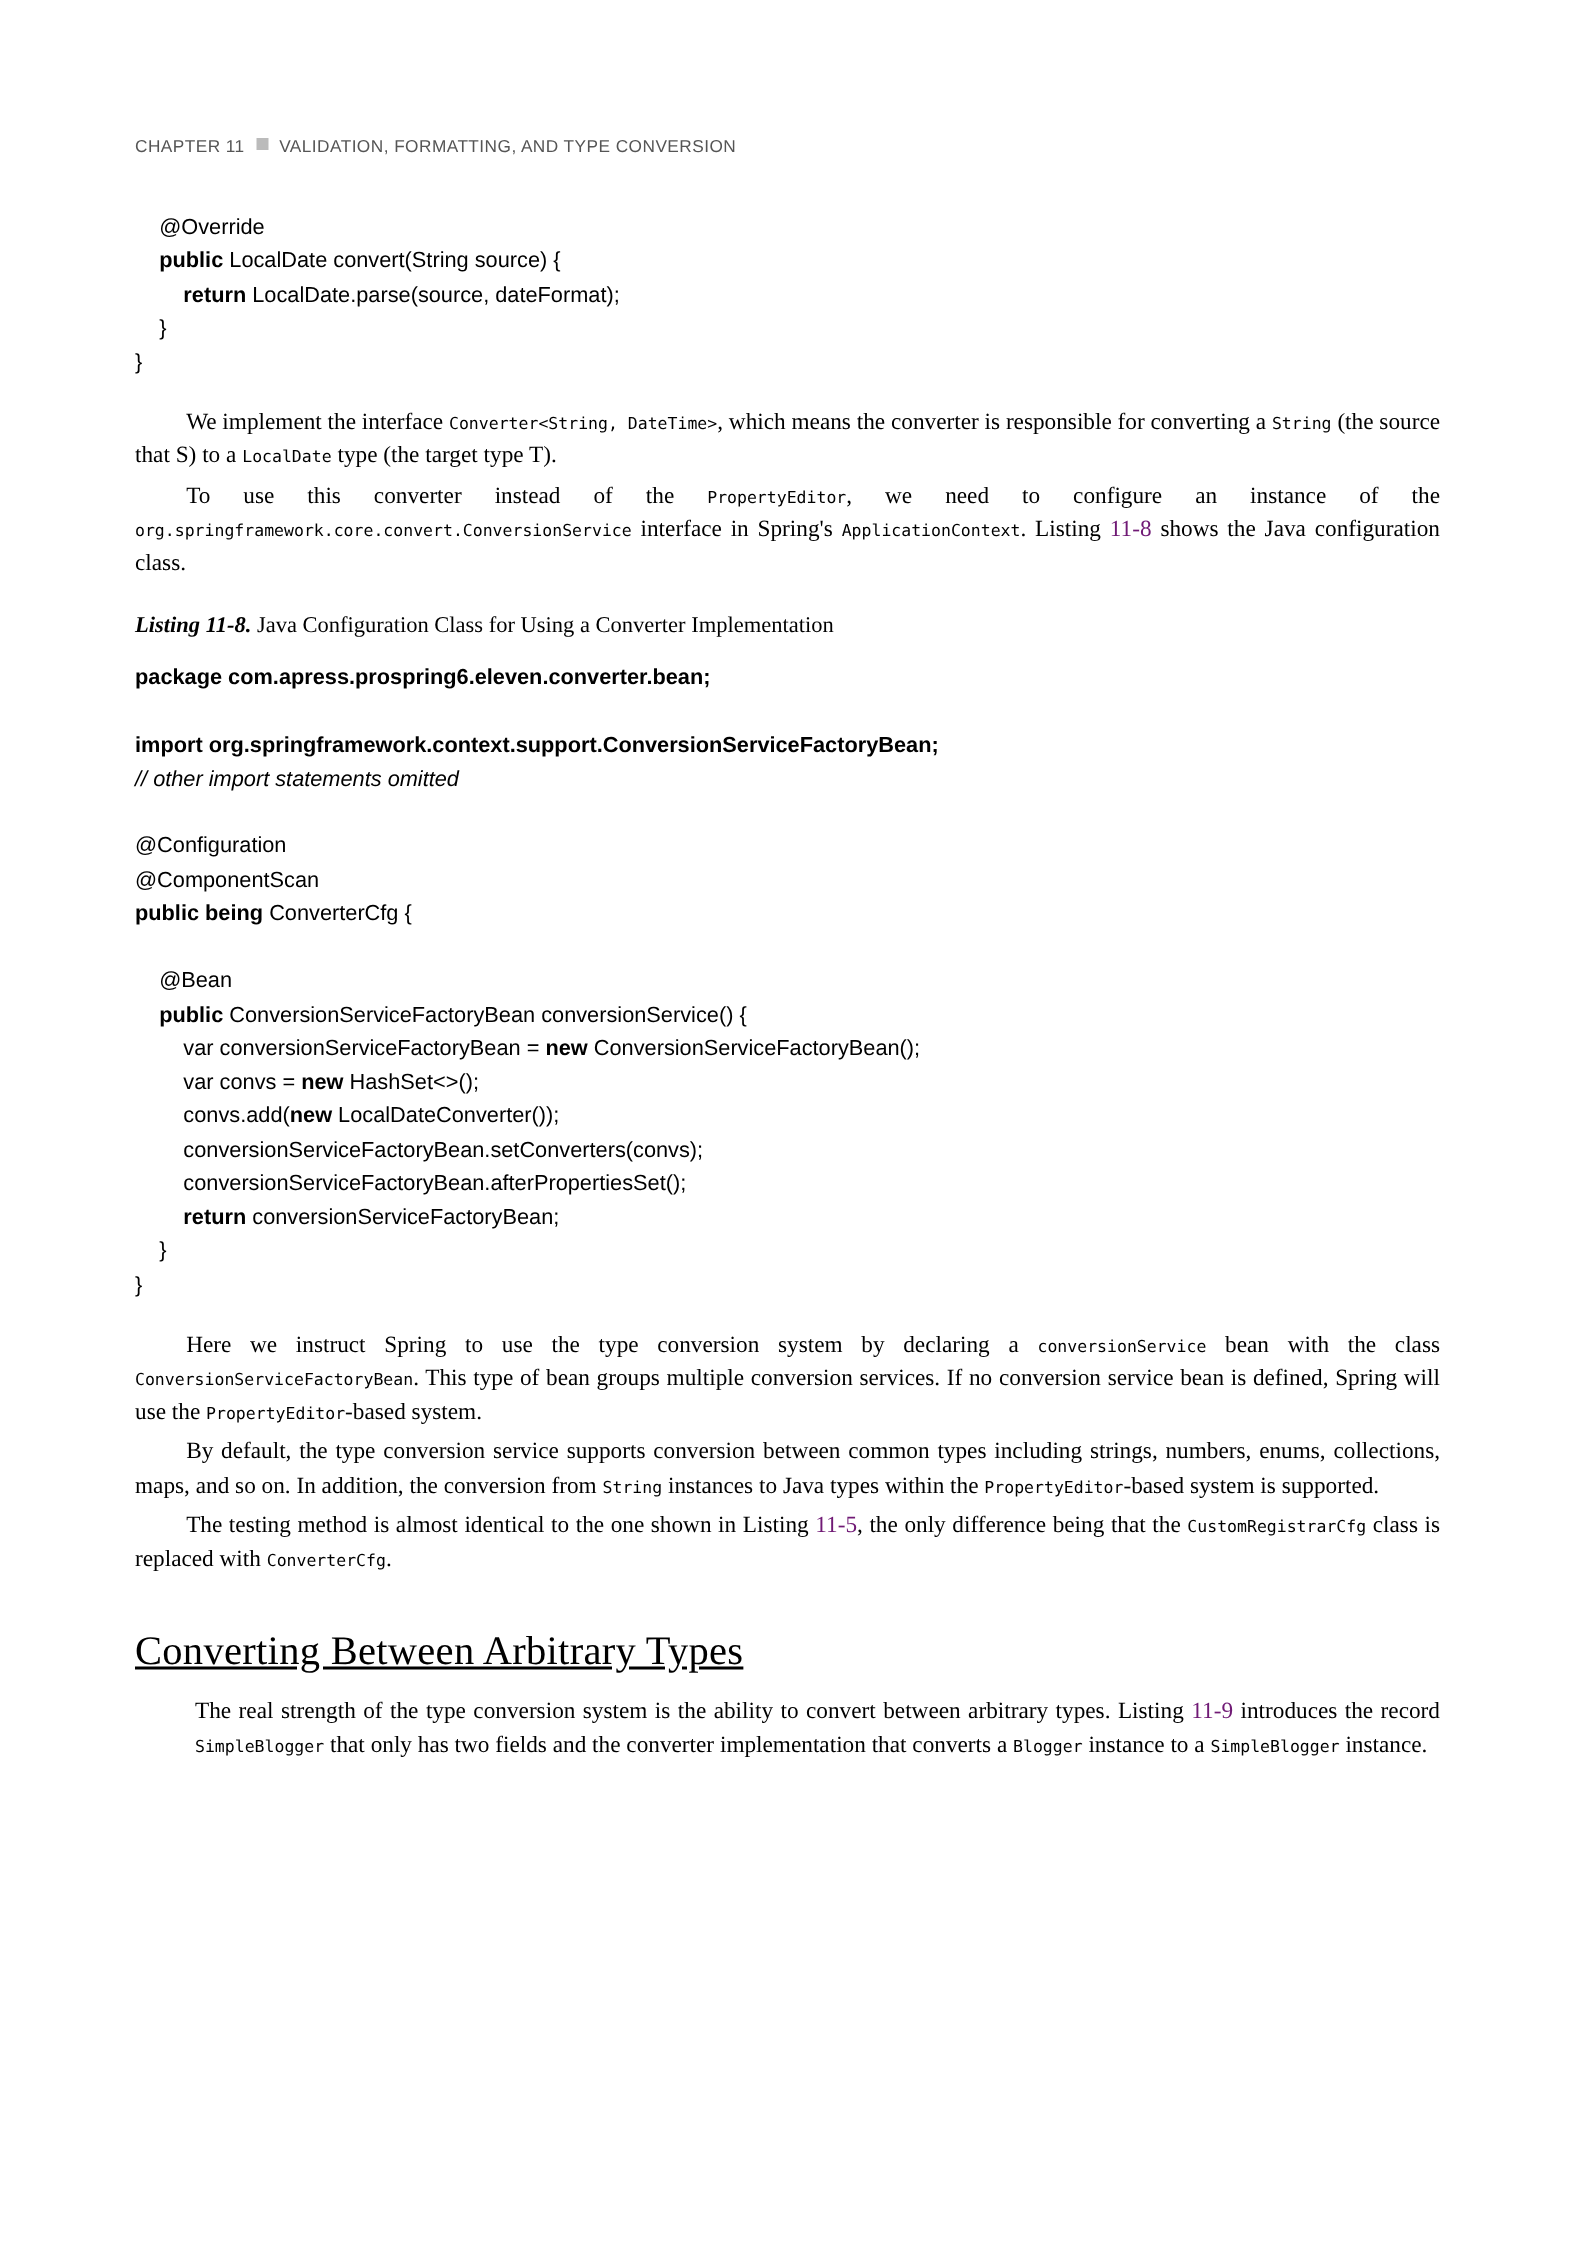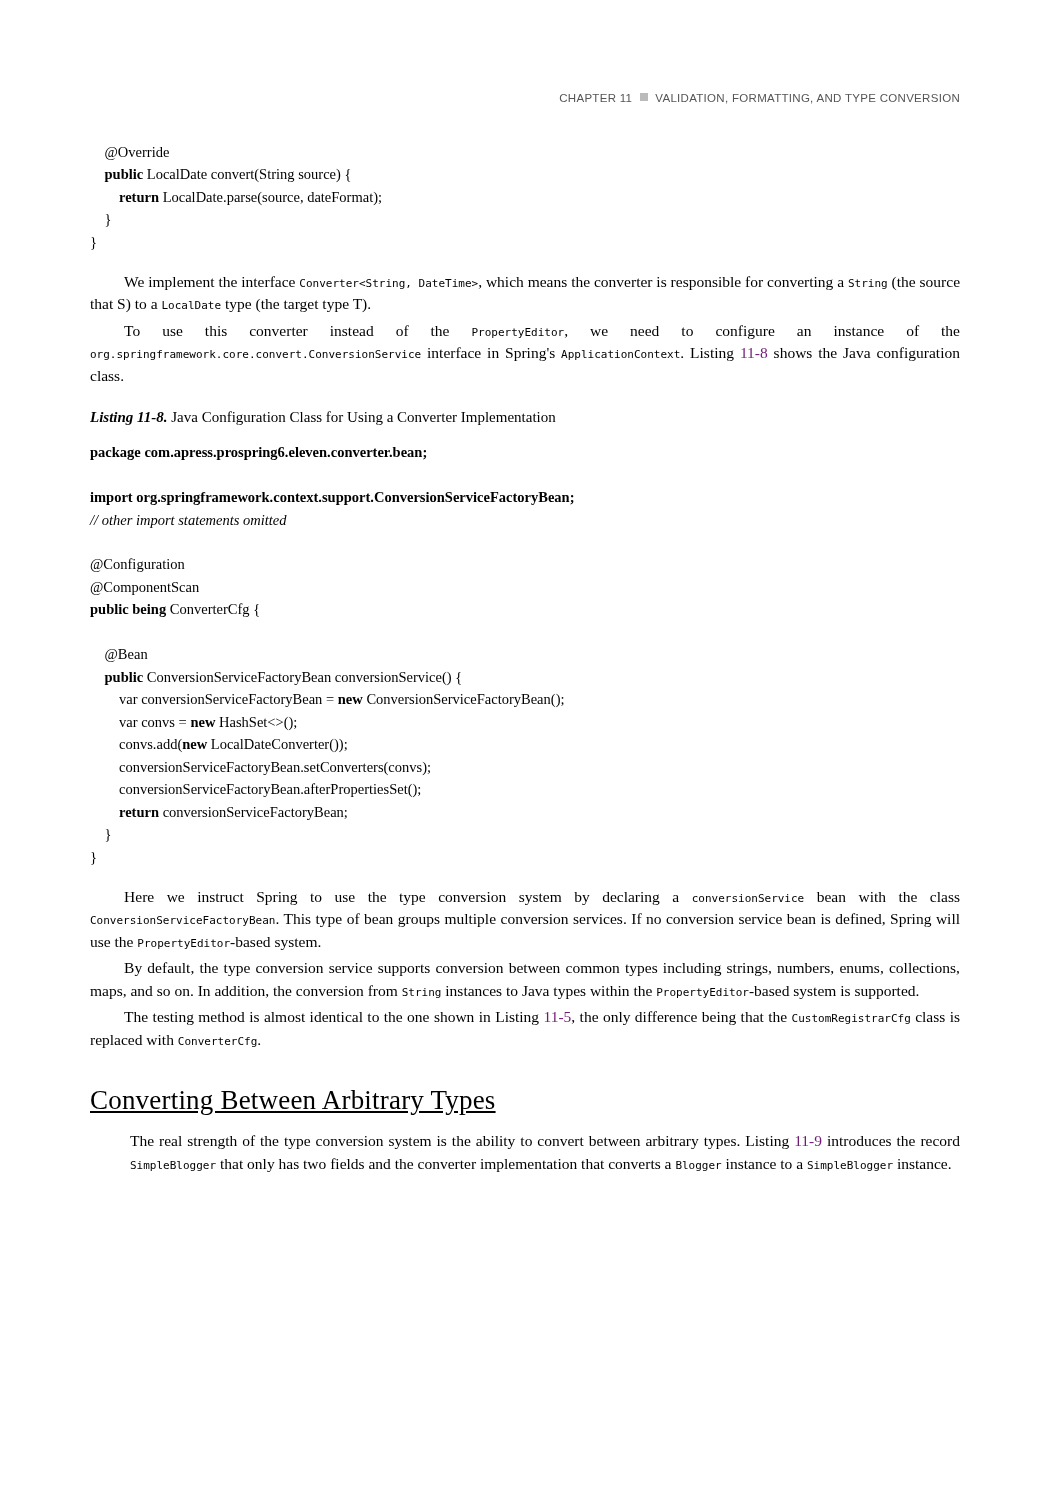--- a/index.html
+++ b/index.html
@@ -8,37 +8,36 @@
     font-size: 15.5px;
     line-height: 1.45;
     color: #000;
     background: #fff;
     margin: 0;
     padding: 90px 90px 60px 90px;
     width: 1050px;
     box-sizing: border-box;
   }
   .chapter-header {
-    text-align: right;
     font-size: 11.5px;
     letter-spacing: 0.3px;
     color: #555;
     margin-bottom: 34px;
     font-family: Arial, Helvetica, sans-serif;
   }
   .chapter-header .square {
     display: inline-block;
     width: 8px;
     height: 8px;
     background: #bbb;
     margin: 0 4px;
     vertical-align: 1px;
   }
   pre.code {
-    font-family: Liberation Serif, serif;
+    font-family: Liberation Sans, sans-serif;
     font-size: 14.5px;
     line-height: 1.55;
     white-space: pre;
     margin: 0 0 18px 0;
   }
   pre.code .kw { font-weight: bold; }
   pre.code .cm { font-style: italic; text-align: center; }
   p.body {
     margin: 0 0 4px 0;
     text-indent: 2.2em;

